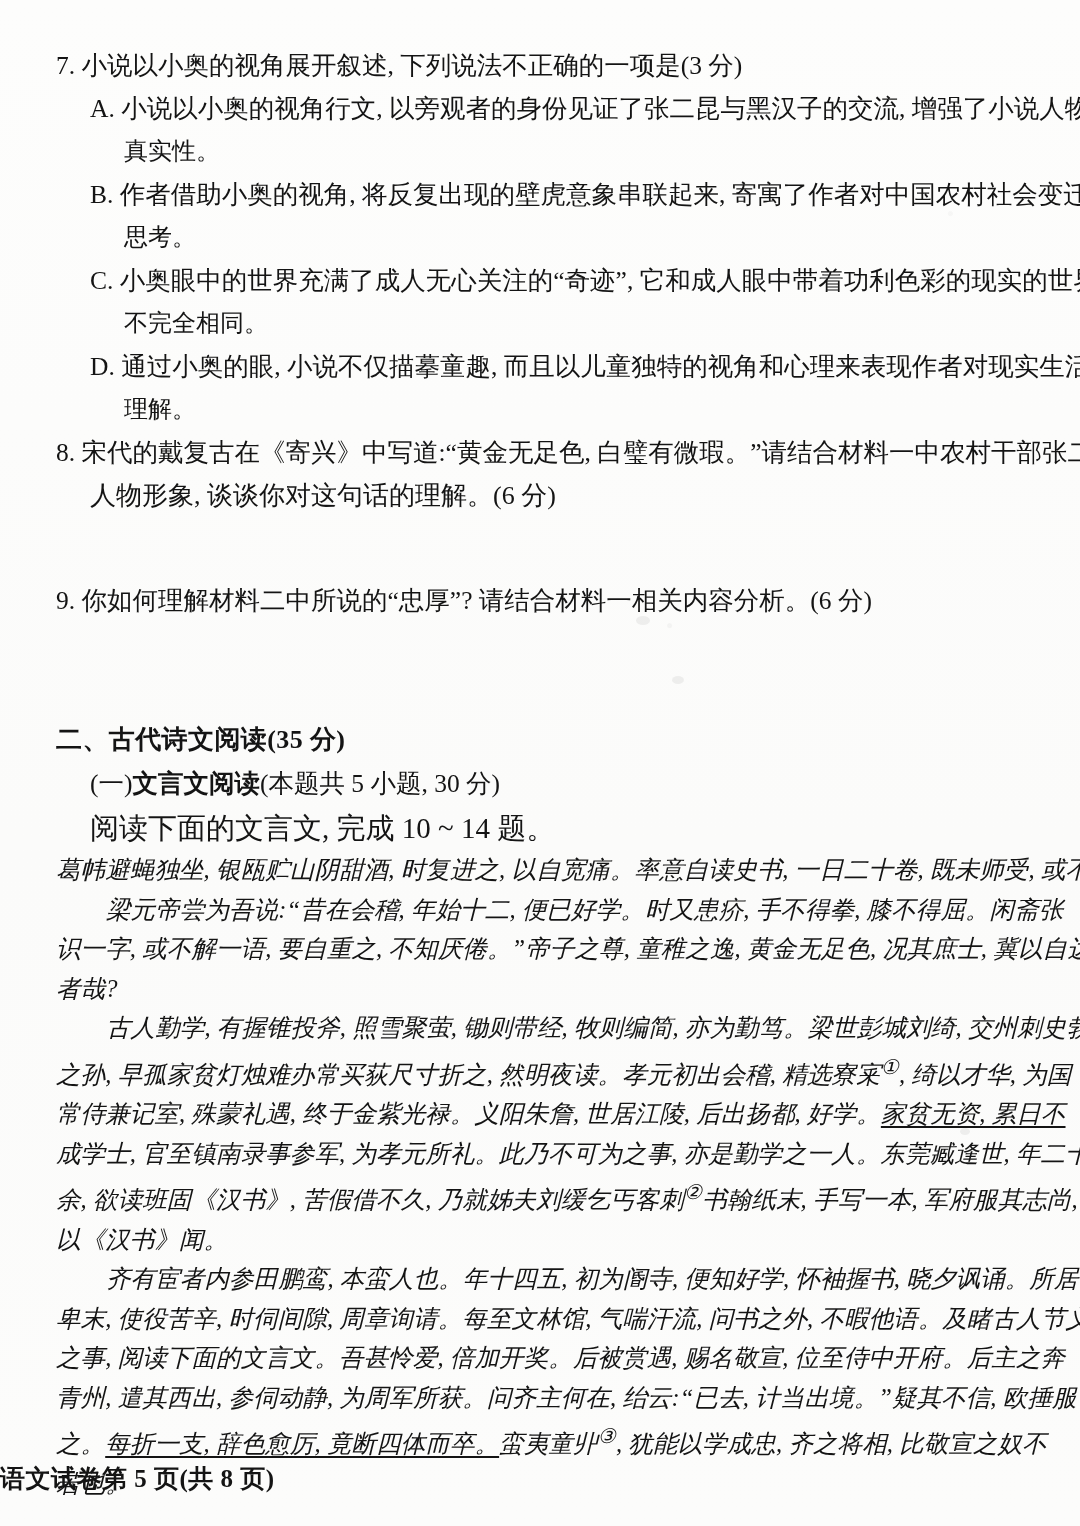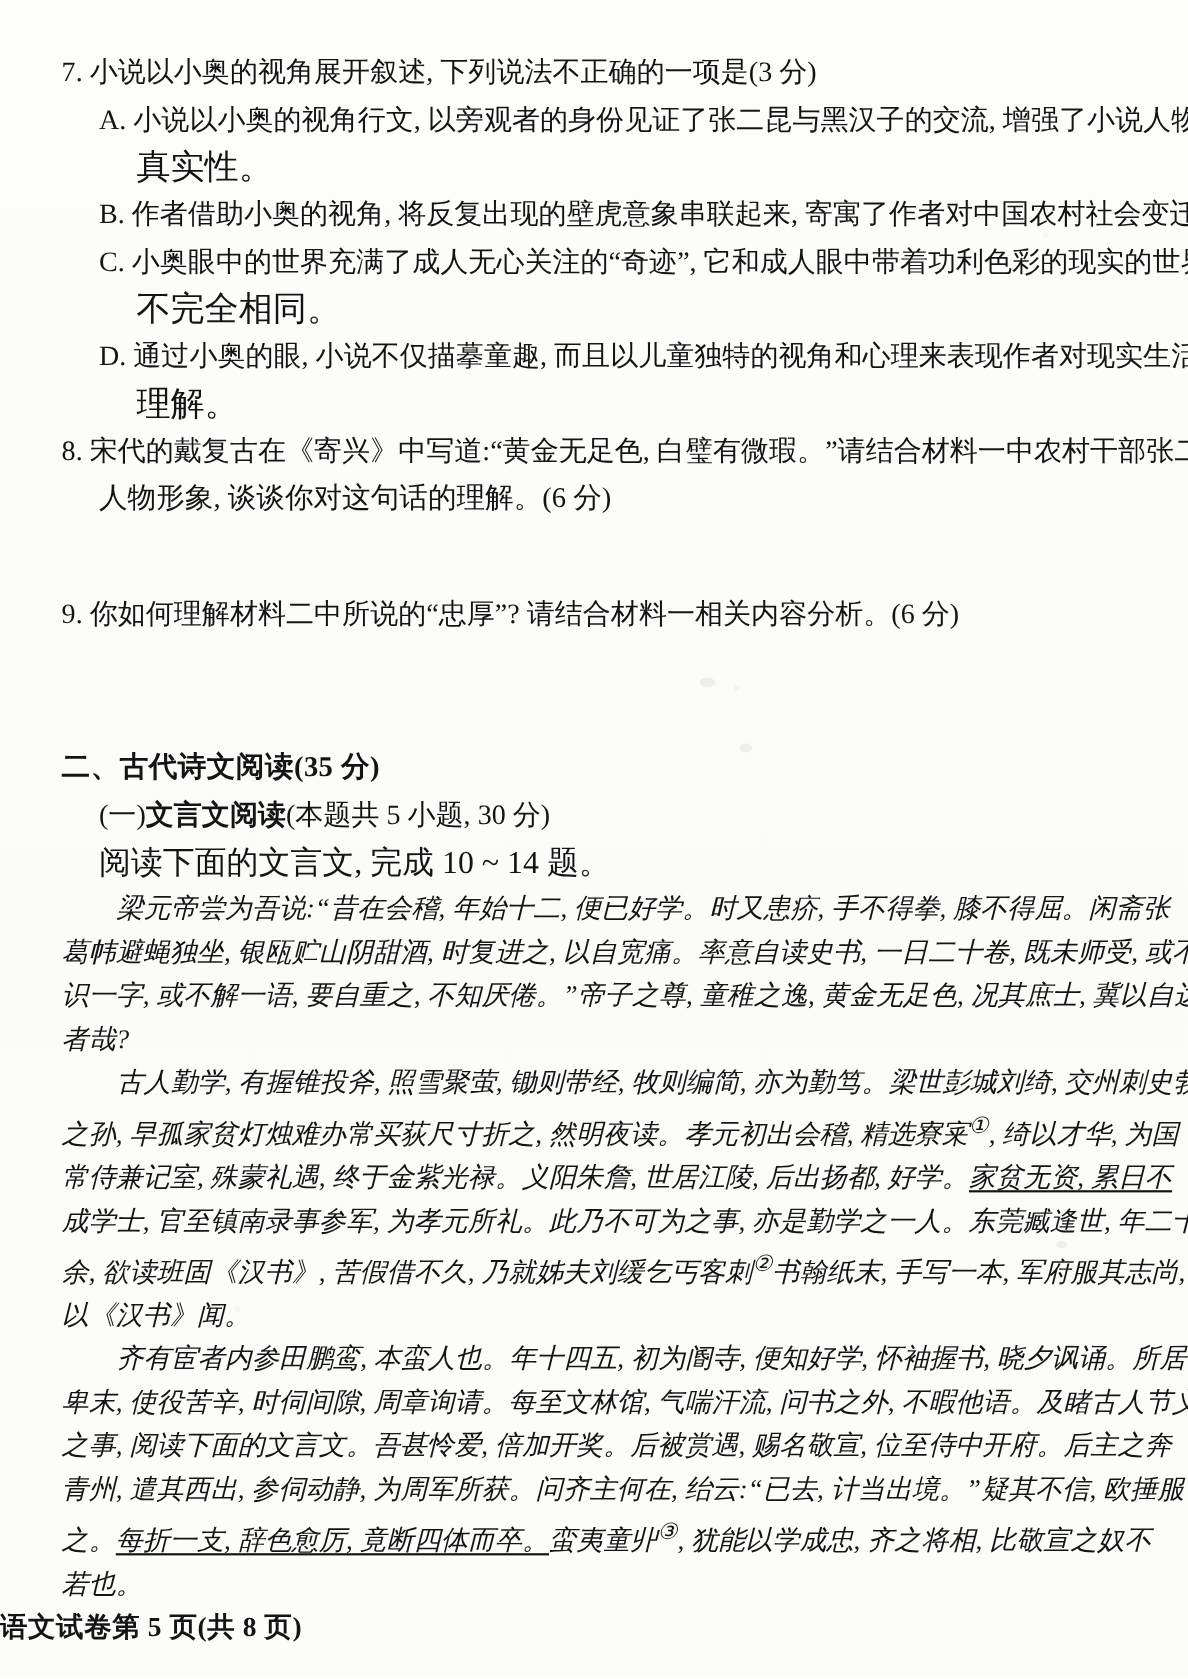--- a/index.html
+++ b/index.html
@@ -43,21 +43,21 @@
     line-height: 43px;
     white-space: nowrap;
   }
   .opt {
     font-size: 25.5px;
     line-height: 43px;
     padding-left: 34px;
     white-space: nowrap;
   }
   .opt-cont {
-    font-size: 31px;
+    font-size: 24px;
     line-height: 43px;
     padding-left: 68px;
     white-space: nowrap;
   }
   .q-cont {
     font-size: 26px;
     line-height: 43px;
     padding-left: 34px;
     white-space: nowrap;
   }
@@ -131,20 +131,21 @@
 
 <div class="sheet">
   <div class="content">
 
     <div class="q-head">7. 小说以小奥的视角展开叙述, 下列说法不正确的一项是(3 分)</div>
 
     <div class="opt">A. 小说以小奥的视角行文, 以旁观者的身份见证了张二昆与黑汉子的交流, 增强了小说人物的</div>
     <div class="opt-cont">真实性。</div>
 
     <div class="opt">B. 作者借助小奥的视角, 将反复出现的壁虎意象串联起来, 寄寓了作者对中国农村社会变迁的</div>
+    <div class="opt-cont">思考。</div>
 
     <div class="opt">C. 小奥眼中的世界充满了成人无心关注的“奇迹”, 它和成人眼中带着功利色彩的现实的世界并</div>
     <div class="opt-cont">不完全相同。</div>
 
     <div class="opt">D. 通过小奥的眼, 小说不仅描摹童趣, 而且以儿童独特的视角和心理来表现作者对现实生活的</div>
     <div class="opt-cont">理解。</div>
 
     <div class="q-head">8. 宋代的戴复古在《寄兴》中写道:“黄金无足色, 白璧有微瑕。”请结合材料一中农村干部张二昆的</div>
     <div class="q-cont">人物形象, 谈谈你对这句话的理解。(6 分)</div>
 
@@ -159,22 +160,22 @@
 
     <div class="subsec-title">
       <span>(一)</span><b>文言文阅读</b><span>(本题共 5 小题, 30 分)</span>
     </div>
 
     <div class="instr">阅读下面的文言文, 完成 10 ~ 14 题。</div>
 
     <div class="passage">
 
       <div>
+        <div class="p-line">葛帏避蝇独坐, 银瓯贮山阴甜酒, 时复进之, 以自宽痛。率意自读史书, 一日二十卷, 既未师受, 或不</div>
         <div class="p-line indent">梁元帝尝为吾说:“昔在会稽, 年始十二, 便已好学。时又患疥, 手不得拳, 膝不得屈。闲斋张</div>
-        <div class="p-line">葛帏避蝇独坐, 银瓯贮山阴甜酒, 时复进之, 以自宽痛。率意自读史书, 一日二十卷, 既未师受, 或不</div>
         <div class="p-line">识一字, 或不解一语, 要自重之, 不知厌倦。”帝子之尊, 童稚之逸, 黄金无足色, 况其庶士, 冀以自达</div>
         <div class="p-line">者哉?</div>
       </div>
 
       <div>
         <div class="p-line indent">古人勤学, 有握锥投斧, 照雪聚萤, 锄则带经, 牧则编简, 亦为勤笃。梁世彭城刘绮, 交州刺史勃</div>
         <div class="p-line">之孙, 早孤家贫灯烛难办常买荻尺寸折之, 然明夜读。孝元初出会稽, 精选寮宷<sup>①</sup>, 绮以才华, 为国</div>
         <div class="p-line">常侍兼记室, 殊蒙礼遇, 终于金紫光禄。义阳朱詹, 世居江陵, 后出扬都, 好学。<span class="u">家贫无资, 累日不</span></div>
         <div class="p-line">成学士, 官至镇南录事参军, 为孝元所礼。此乃不可为之事, 亦是勤学之一人。东莞臧逢世, 年二十</div>
         <div class="p-line">余, 欲读班固《汉书》, 苦假借不久, 乃就姊夫刘缓乞丐客刺<sup>②</sup>书翰纸末, 手写一本, 军府服其志尚, 卒</div>

